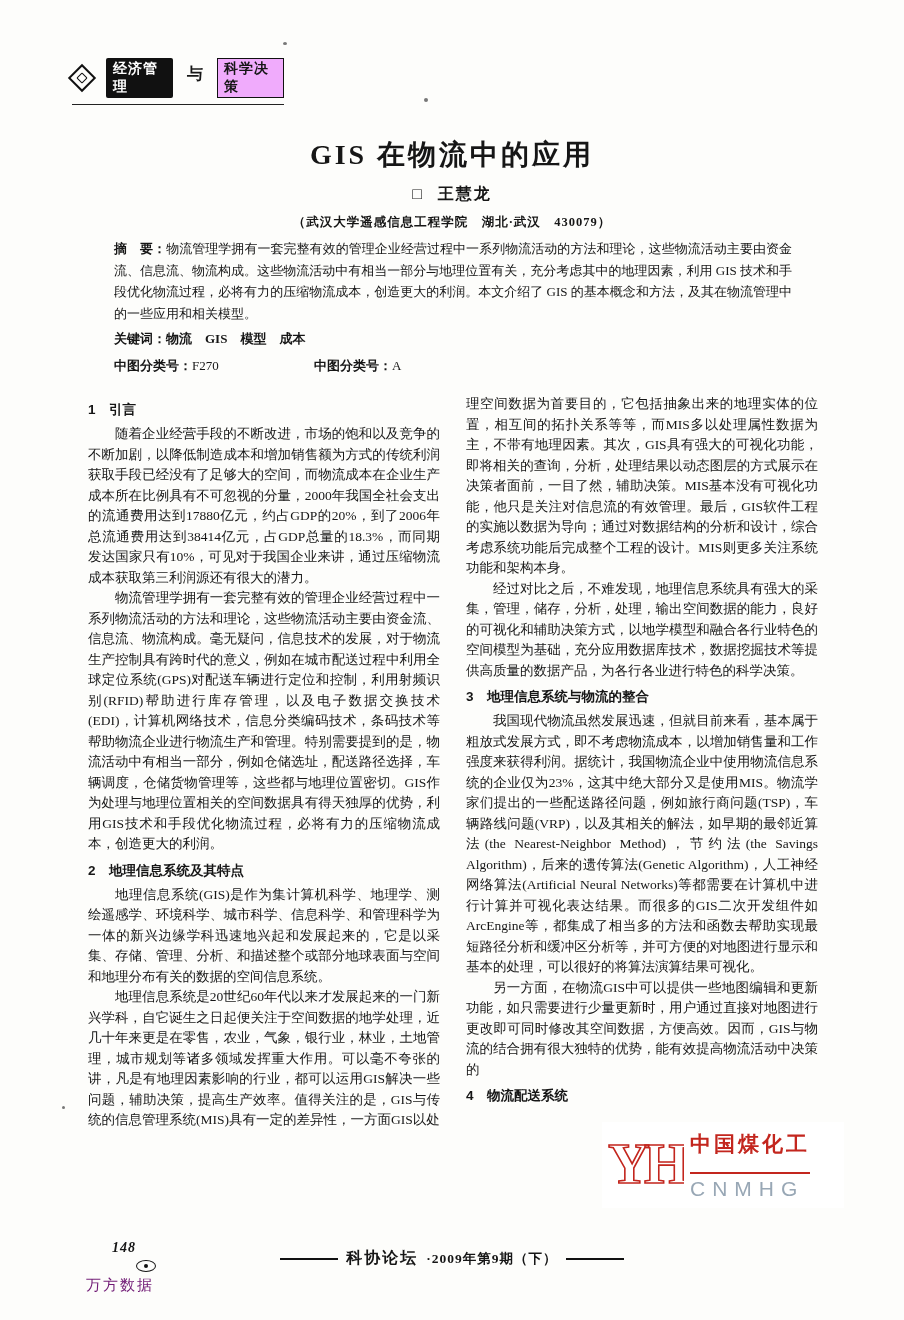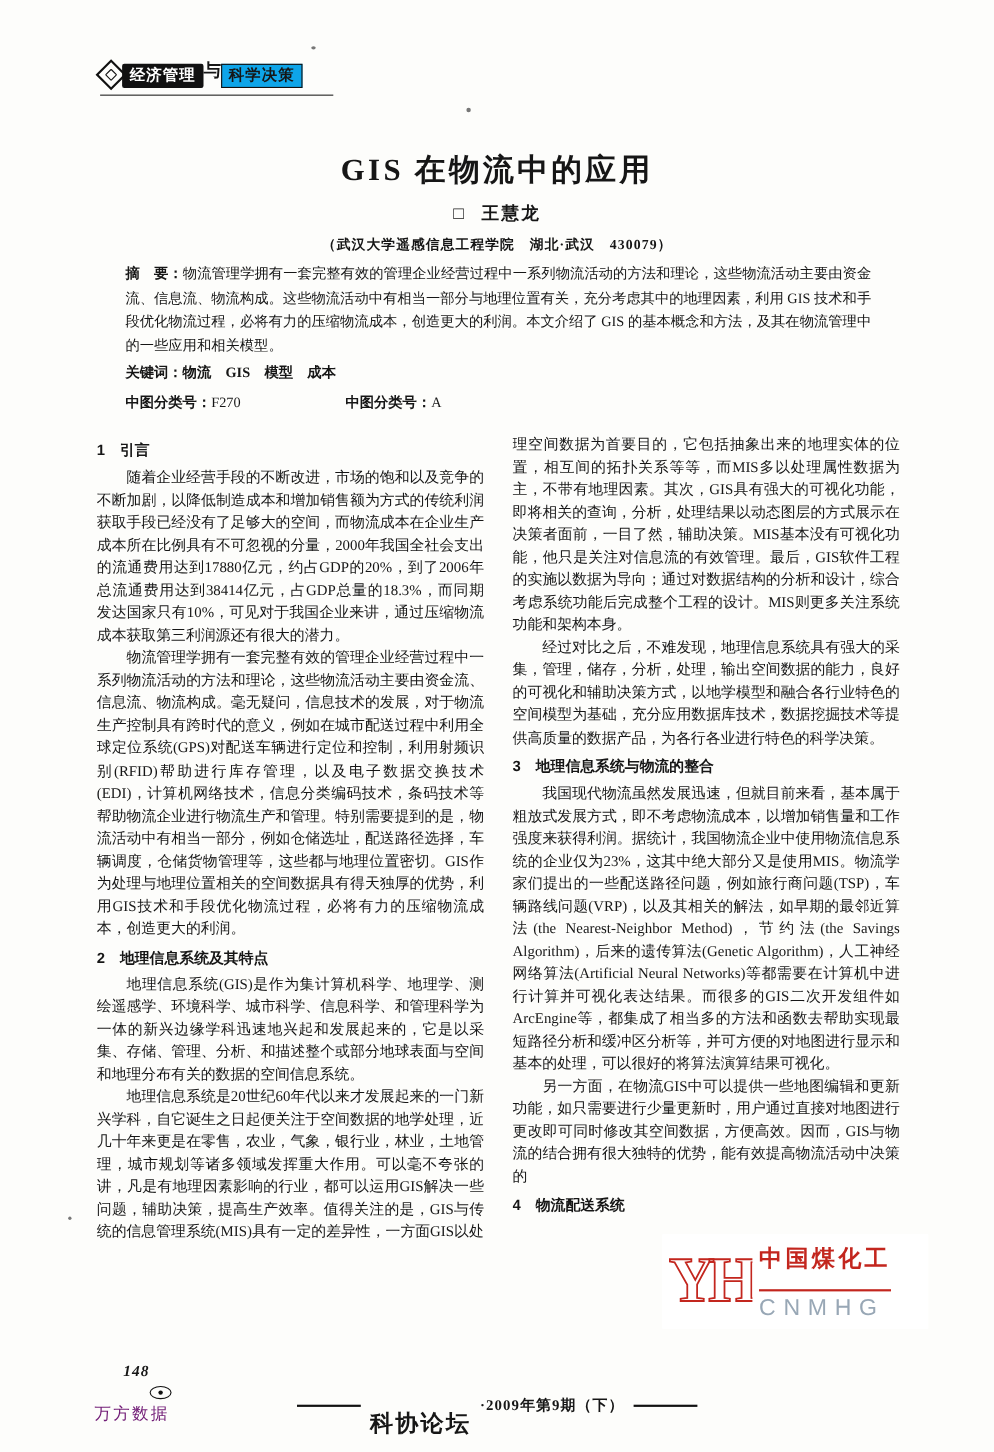--- a/index.html
+++ b/index.html
@@ -7,38 +7,38 @@
     position:relative;
     width:904px;height:1320px;
     margin:0 auto;
     background:#fdfdfb;
     font-family:"Liberation Serif","DejaVu Serif",serif;
     color:#161616;
     overflow:hidden;
   }
   
   .badge{
-    position:absolute;left:91px;top:58px;
-    display:flex;align-items:flex-start;gap:0;
+    position:absolute;left:72px;top:58px;
+    display:flex;align-items:center;gap:14px;
     padding-bottom:6px;border-bottom:1.5px solid #222;
     width:212px;
   }
   .badge-logo{
     width:16px;height:16px;border:2px solid #111;transform:rotate(45deg);
     display:inline-flex;align-items:center;justify-content:center;flex:0 0 auto;
   }
   .badge-logo i{display:block;width:6px;height:6px;border:1.5px solid #111;border-radius:1px;}
   .badge-left{
     background:#111;color:#fff;font-weight:bold;font-size:14px;
     padding:2px 7px;letter-spacing:1px;border-radius:2px;
   }
   .badge-mid{font-weight:bold;font-size:16px;position:relative;top:-4px;}
   .badge-right{
     border:1.5px solid #111;font-weight:bold;font-size:14px;
-    padding:1px 6px;letter-spacing:1px;background:#0ea5e9;
+    padding:1px 6px;letter-spacing:1px;background:#f0abfc;
   }
   
   .title{
     position:absolute;top:136px;left:0;width:100%;
     text-align:center;font-size:28px;font-weight:bold;letter-spacing:3px;
   }
   .author-line{
     position:absolute;top:184px;left:0;width:100%;
     text-align:center;font-size:16px;font-weight:bold;letter-spacing:2px;
   }
@@ -103,23 +103,22 @@
     width:18px;height:10px;border:1.5px solid #111;border-radius:50%;
     display:flex;align-items:center;justify-content:center;
   }
   .eye-icon i{display:block;width:4px;height:4px;background:#111;border-radius:50%;}
   .footer-center{
     position:absolute;left:0;top:1248px;width:100%;
     display:flex;align-items:center;justify-content:center;gap:8px;
   }
   .footer-rule{width:58px;height:2px;background:#111;}
   .footer-journal{
-    font-weight:900;font-size:21px;letter-spacing:2px;
+    font-weight:900;font-size:16px;letter-spacing:2px;
     font-family:Liberation Mono, monospace;
-    margin-top:32px;
   }
   .footer-issue{font-size:13.5px;font-weight:bold;letter-spacing:1px;}
   .provider{
     position:absolute;left:86px;top:1276px;
     font-size:15px;color:#701a75;letter-spacing:2px;
     font-family:"Liberation Sans","DejaVu Sans",sans-serif;
   }
   
   .speck{position:absolute;background:#777;border-radius:50%;}
 </style>

